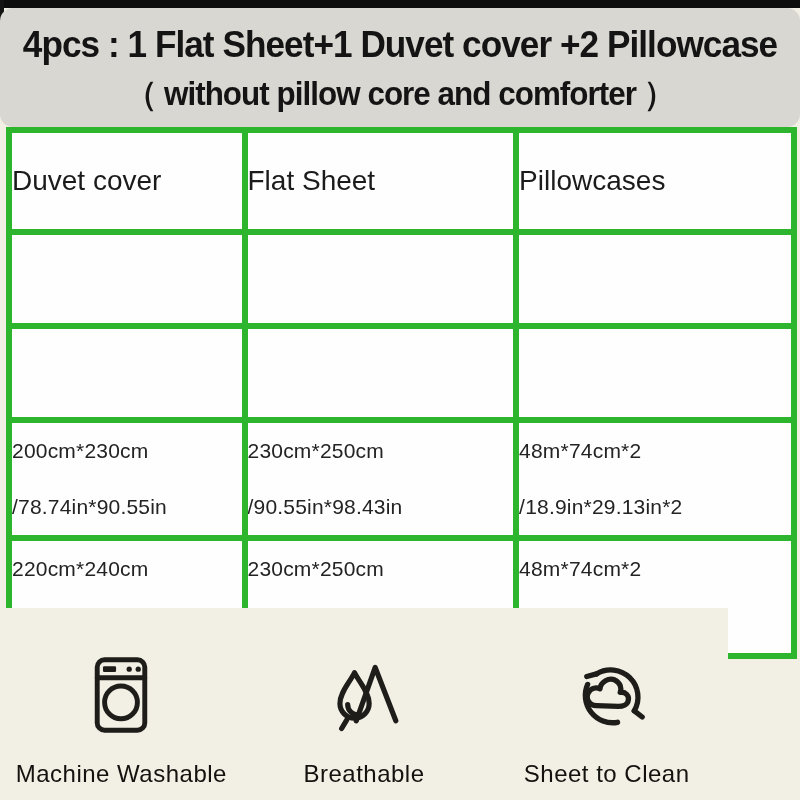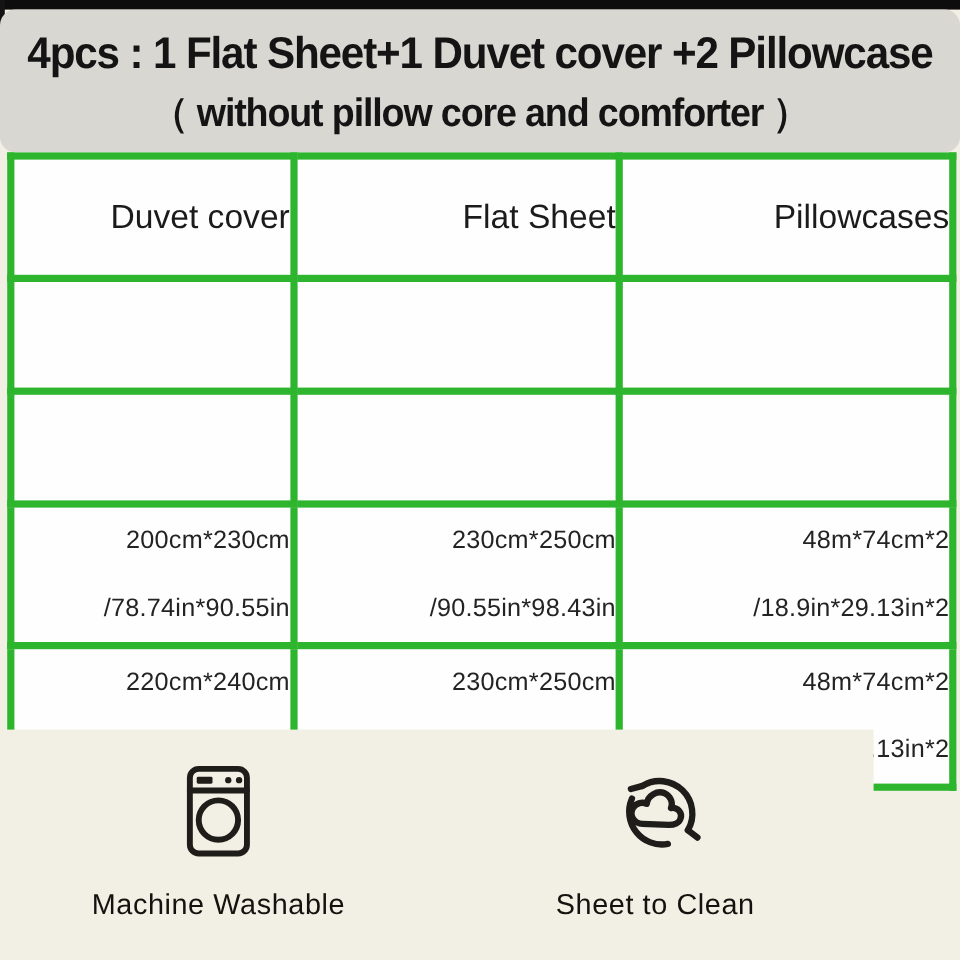--- a/index.html
+++ b/index.html
@@ -22,33 +22,33 @@
   .title-line1{margin-top:16px;font-size:37px;}
   .title-line2{margin-top:6px;font-size:33px;}
 
   
   .table-wrap{position:absolute;top:127px;left:6px;width:791px;}
   table.size-table{
     border-collapse:collapse;table-layout:fixed;width:791px;background:#fefefe;
   }
   table.size-table td{
     border:6px solid var(--green,#2db52d);
-    text-align:right;vertical-align:middle;color:#232323;background:#fefefe;
+    text-align:left;vertical-align:middle;color:#232323;background:#fefefe;
     padding:0;overflow:hidden;
   }
   tr.hdr td{height:96px;font-size:28px;color:#1b1b1b;}
   tr.empty td{height:88px;}
   tr.data td{font-size:21px;line-height:56px;white-space:pre-line;letter-spacing:0.2px;}
   tr.data1 td{height:82px;}
   tr.data2 td{height:88px;}
 
   
   .features{
     position:absolute;top:608px;left:0;width:728px;height:192px;
-    background:#f2efe4;display:flex;align-items:center;padding:0;box-sizing:border-box;
+    background:#f2efe4;display:flex;align-items:flex-end;padding:0;box-sizing:border-box;
   }
   .feature{flex:1 1 0;display:flex;flex-direction:column;align-items:center;justify-content:flex-end;padding-bottom:12px;min-width:0;}
   .feature .icon{height:98px;display:flex;align-items:center;justify-content:center;color:#1f1d1a;margin-bottom:16px;}
   .feature svg{stroke:#1f1d1a;fill:none;stroke-width:6;stroke-linecap:round;stroke-linejoin:round;}
   .feature .label{font-size:24px;color:#14120f;white-space:nowrap;letter-spacing:0.5px;}
 </style>
 </head>
 <body>
 
 <div class="page">
@@ -115,20 +115,31 @@
           <rect x="28" y="15" width="16" height="7" rx="1.5" fill="currentColor" stroke="none"></rect>
           <circle cx="60" cy="18.5" r="3.2" fill="currentColor" stroke="none"></circle>
           <circle cx="71" cy="18.5" r="3.2" fill="currentColor" stroke="none"></circle>
           <circle cx="50" cy="59" r="20"></circle>
         </svg>
       </span>
       <span class="label">Machine Washable</span>
     </div>
 
 
+    <div class="feature">
+      <span class="icon">
+        <svg width="86" height="90" viewBox="0 0 100 100">
+          <path d="M39 24 C33 36 22 47 22 60 A17 17 0 0 0 56 60 C56 47 45 36 39 24 Z"></path>
+          <path d="M31 61 A12 12 0 0 0 44 73"></path>
+          <path d="M30 79 L24 89"></path>
+          <path d="M41 80 L63 18 L87 80"></path>
+        </svg>
+      </span>
+      <span class="label">Breathable</span>
+    </div>
 
     <div class="feature">
       <span class="icon">
         <svg width="88" height="88" viewBox="0 0 100 100">
           <path d="M38 26 A31 31 0 0 1 81 68"></path>
           <path d="M38 26 L27 29"></path>
           <path d="M81 68 L90 75"></path>
           <path d="M28 38 A31 31 0 0 0 62 81"></path>
           <path d="M38 62 C30 62 25 54 29 47 C32 42 38 41 42 43 C43 35 52 30 59 33 C65 36 67 42 65 47 C71 46 76 51 74 57 C73 61 68 63 63 63 Z"></path>
         </svg>

